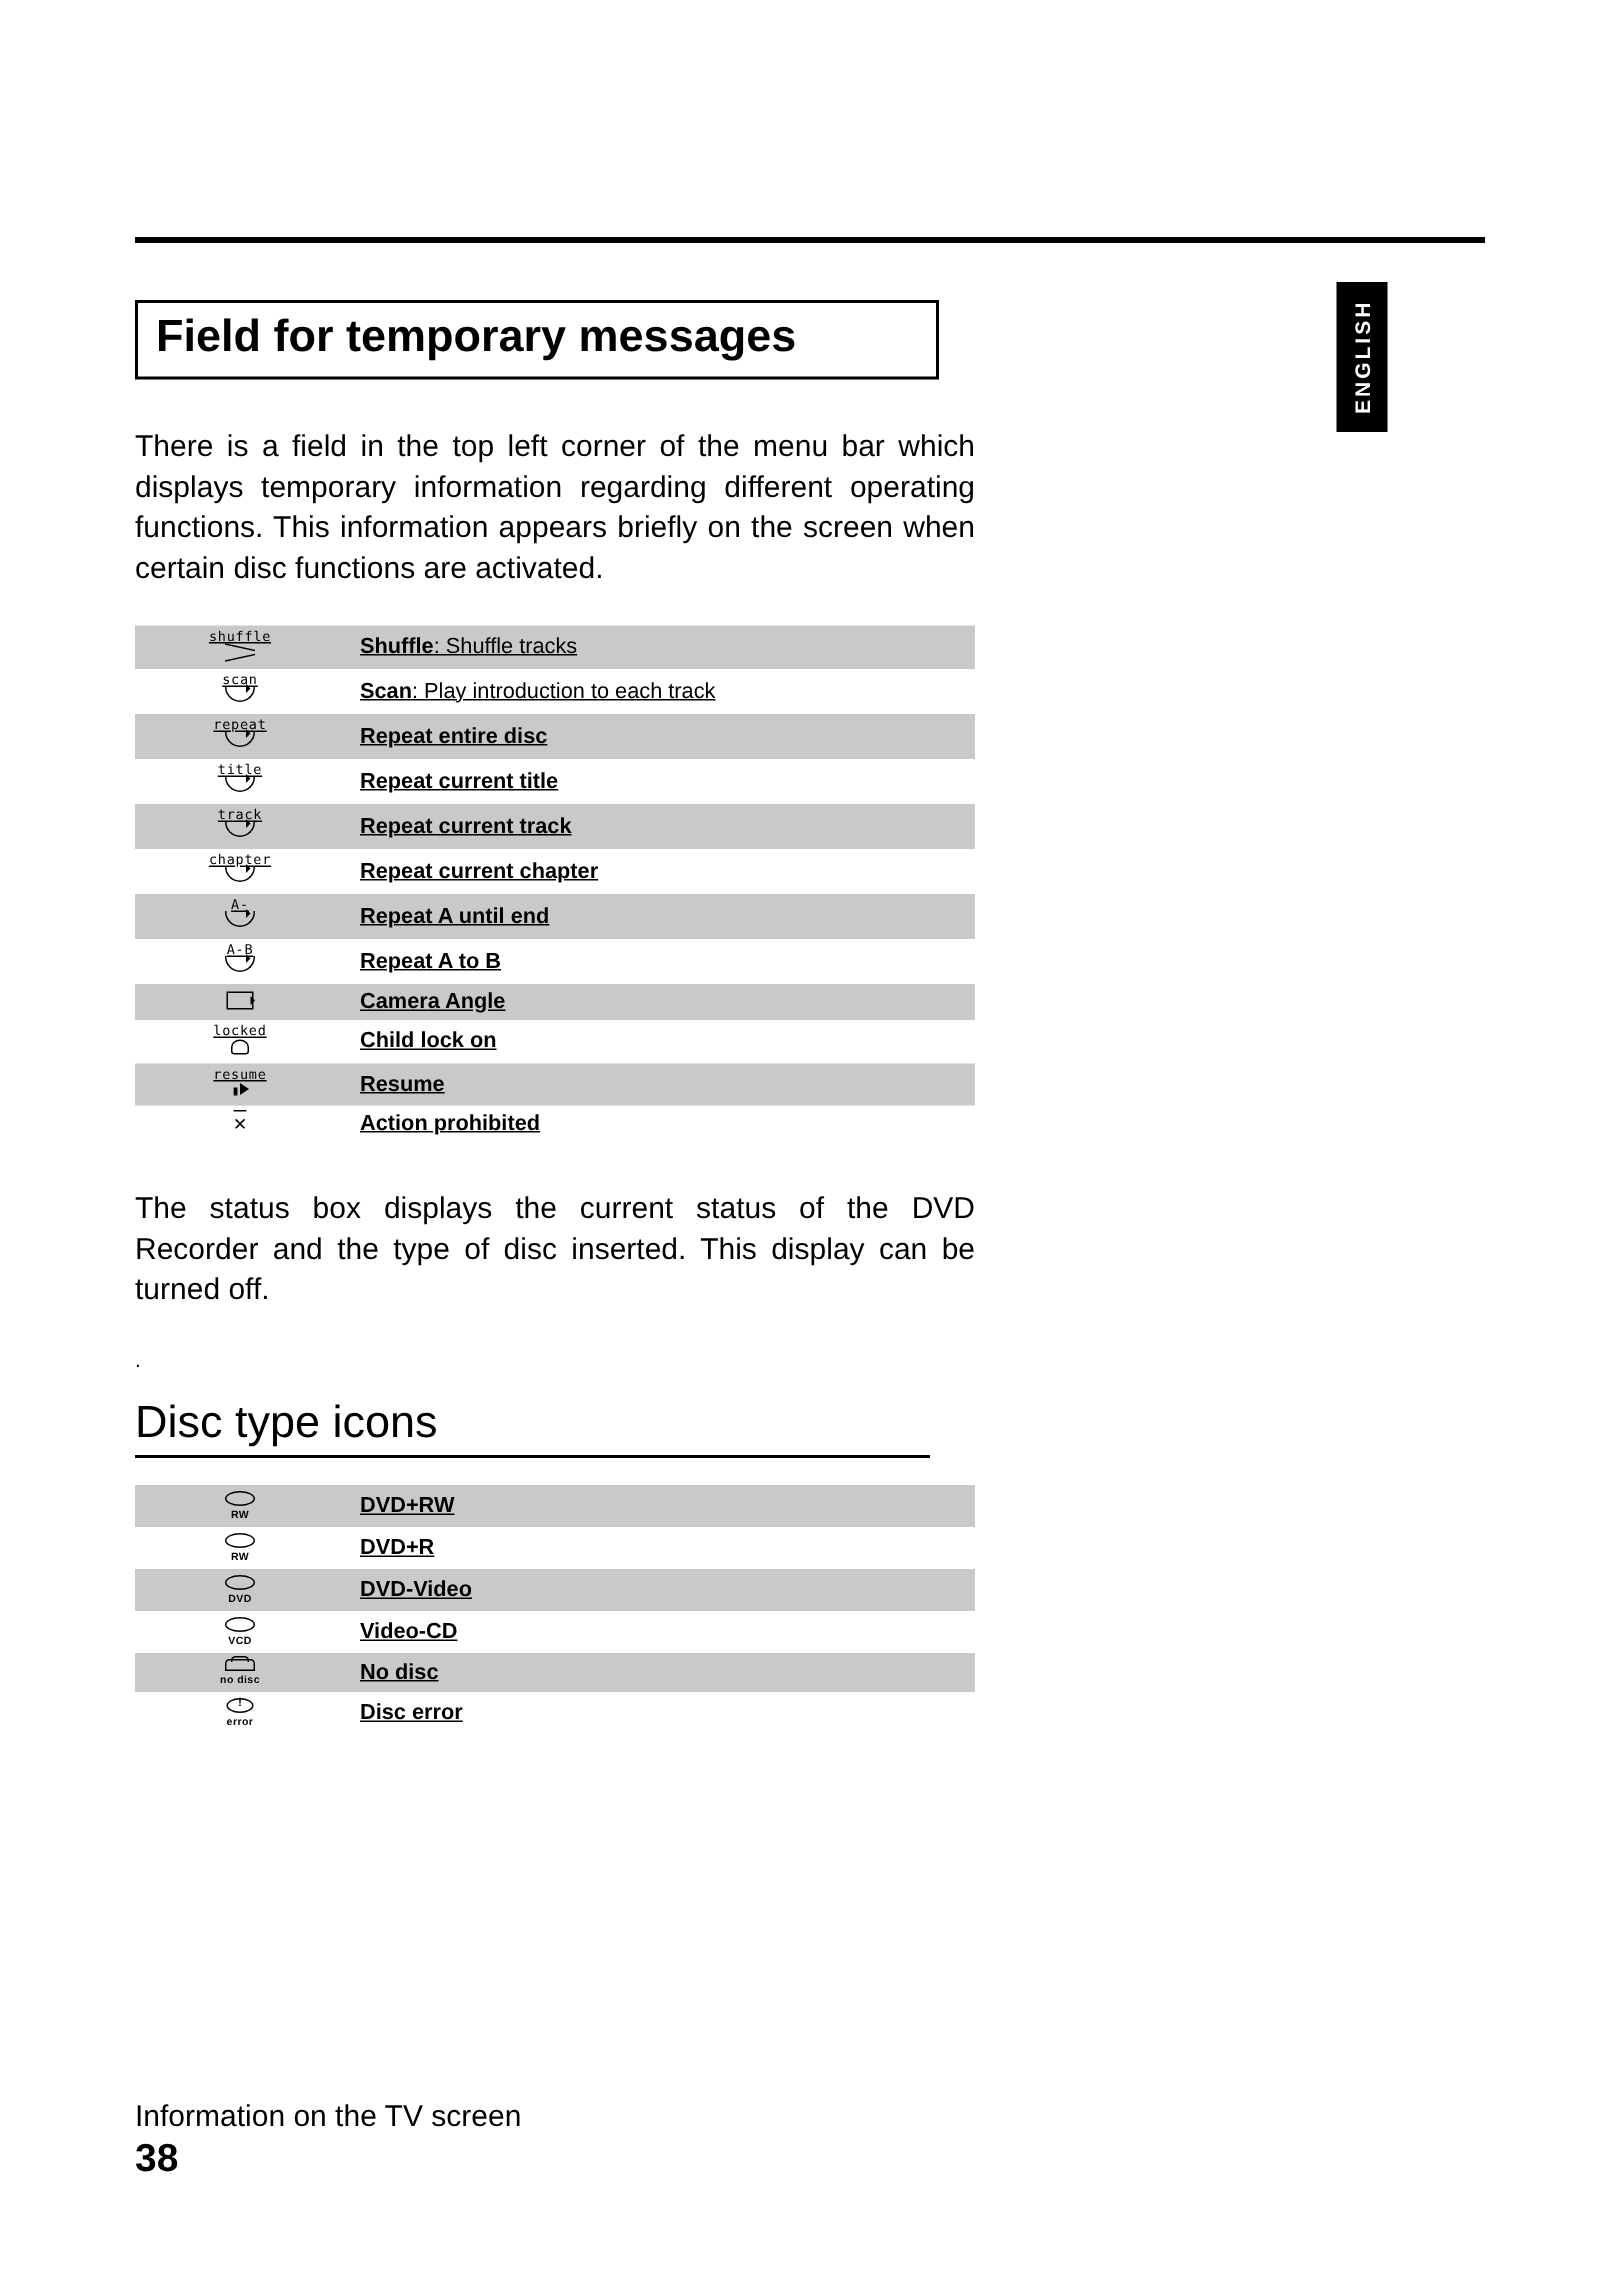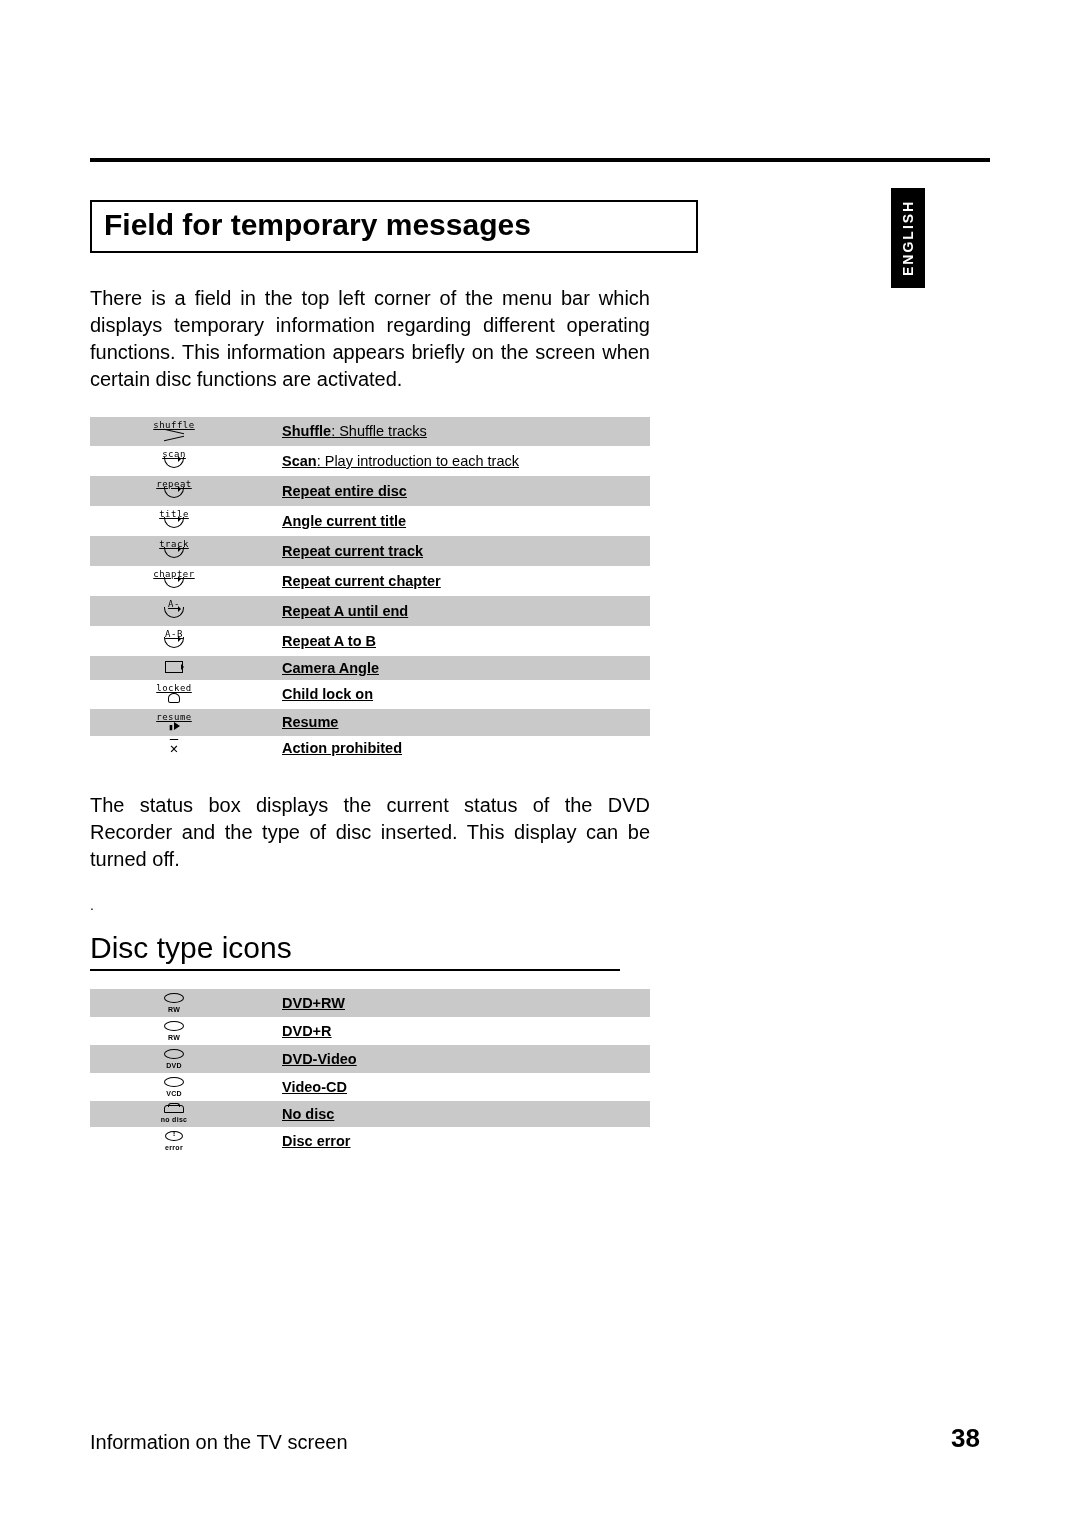--- a/index.html
+++ b/index.html
@@ -46,38 +46,38 @@
   .content {
     width: 560px;
     margin-top: 50px;
   }
   .box-heading {
     border: 2px solid #000;
     padding: 6px 12px 8px 12px;
     font-size: 30px;
     font-weight: bold;
     line-height: 1.15;
-    width: 608px;
+    width: 536px;
     box-sizing: border-box;
     margin-top: 28px;
   }
   .para {
     font-size: 20px;
     line-height: 1.35;
     text-align: justify;
     margin: 32px 0 24px 0;
     width: 560px;
   }
   table.icon-table {
     border-collapse: collapse;
     width: 560px;
     margin-bottom: 28px;
   }
   table.icon-table td {
-    padding: 4px 24px;
+    padding: 4px 10px;
     vertical-align: middle;
   }
   table.icon-table tr.shade td {
     background: #c9c9c9;
   }
   td.icon-cell {
     width: 120px;
     text-align: center;
     font-size: 9px;
     line-height: 1;
@@ -121,22 +121,23 @@
     margin: 12px 0 18px 0;
   }
   .dot { font-size:14px; width:560px; margin-bottom:18px;}
   .footer {
     position: absolute;
     left: 90px;
     right: 100px;
     bottom: 60px;
     display: flex;
     justify-content: space-between;
-    align-items: flex-end;
+    align-items: flex-start;
     font-size: 20px;
+    flex-direction: column;
   }
   .footer .fl { font-size: 20px; }
   .footer .fr { font-size: 26px; font-weight: bold; }
 </style>
 </head>
 <body>
 
 <div class="page">
   <div class="top-rule"></div>
   <div class="lang-tab">ENGLISH</div>
@@ -171,21 +172,21 @@
         <td class="icon-cell">
           <span class="ic-txt">repeat</span><span class="ic-rpt"></span>
         </td>
         <td class="label-cell">Repeat entire disc</td>
       </tr>
 
       <tr>
         <td class="icon-cell">
           <span class="ic-txt">title</span><span class="ic-rpt"></span>
         </td>
-        <td class="label-cell">Angle current title</td>
+        <td class="label-cell">Repeat current title</td>
       </tr>
 
       <tr class="shade">
         <td class="icon-cell">
           <span class="ic-txt">track</span><span class="ic-rpt"></span>
         </td>
         <td class="label-cell">Repeat current track</td>
       </tr>
 
       <tr>

